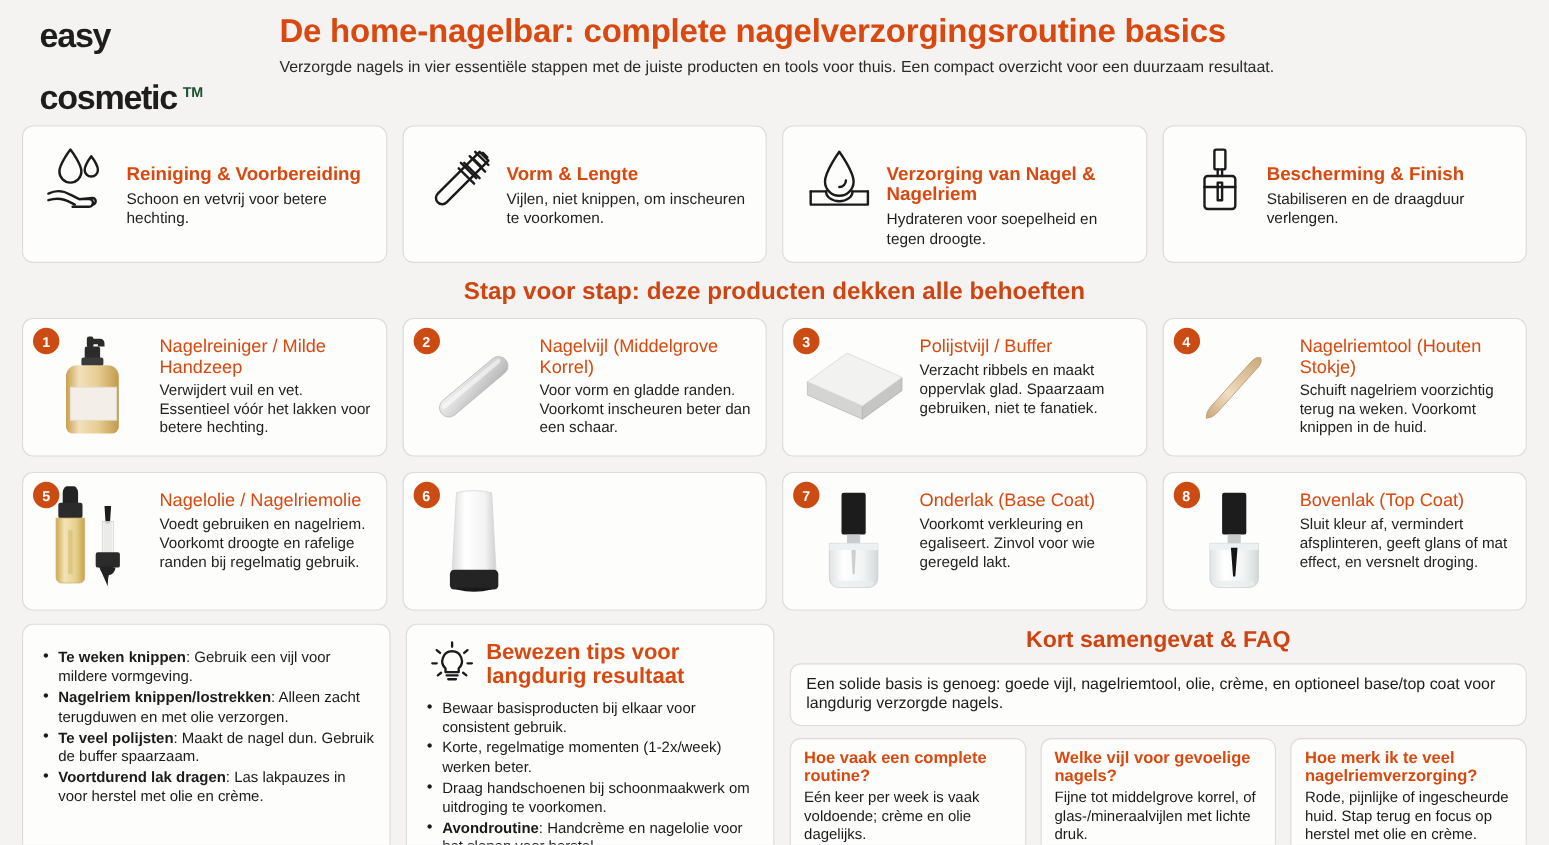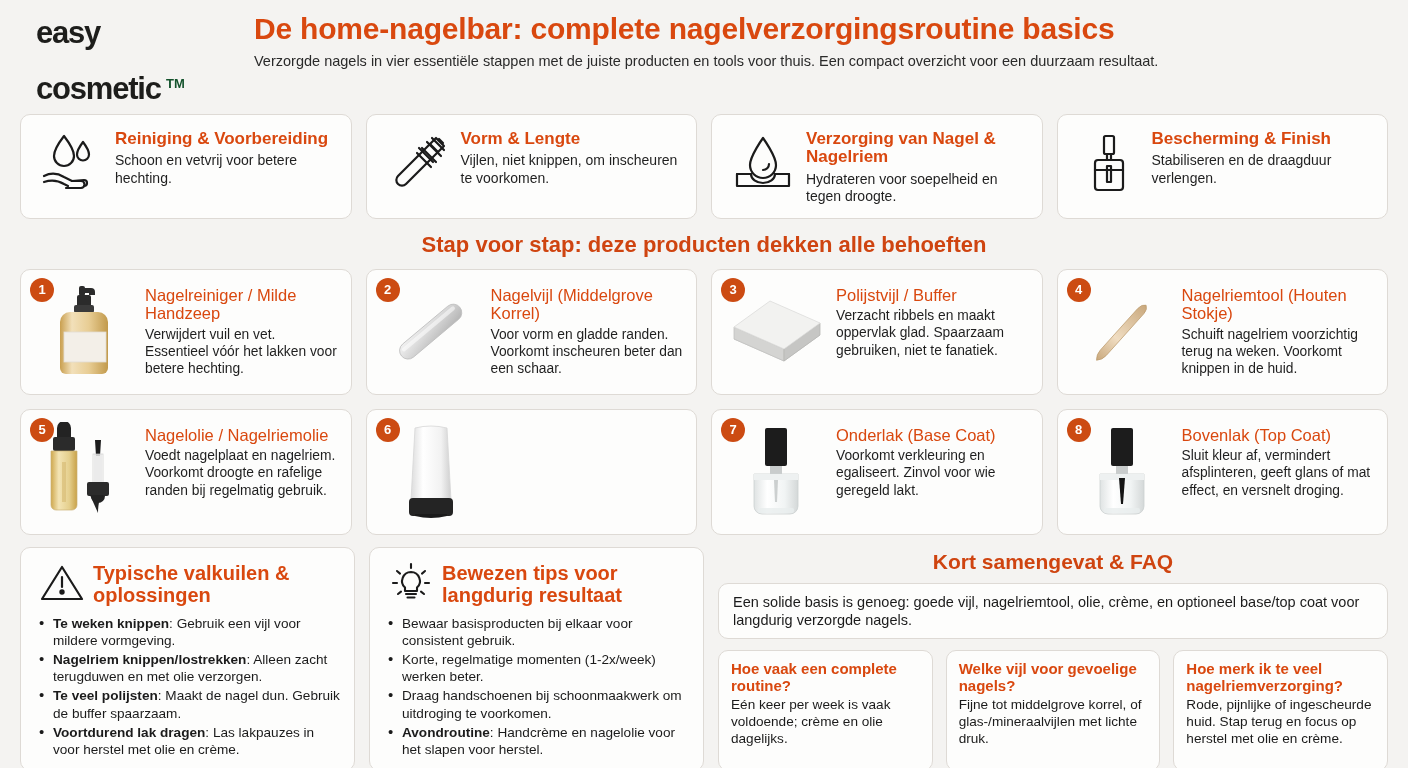--- a/index.html
+++ b/index.html
@@ -26,21 +26,21 @@
   .card {
     background: #fdfdfc;
     border: 1px solid #dedad5;
     border-radius: 10px;
   }
 
   
   .pillars { display: grid; grid-template-columns: 1fr 1fr 1fr 1fr; gap: 14px; margin-top: 2px; }
   .pillar { display: flex; align-items: flex-start; padding: 12px 14px; min-height: 100px; }
   .pillar-ico { flex: 0 0 74px; height: 72px; display: flex; align-items: center; justify-content: center; }
-  .pillar-body { padding-left: 6px; padding-top: 3px; }
+  .pillar-body { padding-left: 6px; padding-top: 3px; margin-top: 20px; }
   .pillar-title { color: #d9480f; font-size: 17px; font-weight: bold; line-height: 1.1; }
   .pillar-desc { font-size: 14px; color: #1f1f1f; line-height: 1.25; padding-top: 4px; }
 
   
   .sec-title { text-align: center; color: #cf4410; font-size: 22px; font-weight: bold; padding: 13px 0 11px 0; }
 
   
   .products { display: grid; grid-template-columns: 1fr 1fr 1fr 1fr; gap: 14px; }
   .prod { position: relative; display: flex; padding: 10px 12px 10px 10px; min-height: 118px; }
   .badge {
@@ -271,21 +271,21 @@
           <path d="M60 18 l6 0 l-1 16 h-4 Z" fill="#1d1d1d"></path>
           <rect x="59" y="32" width="8" height="30" fill="#e8e8e8" opacity="0.85"></rect>
           <rect x="58" y="32" width="10" height="30" fill="none" stroke="#cfcfcf" stroke-width="0.7"></rect>
           <rect x="52" y="60" width="22" height="14" rx="2" fill="#2b2b2b"></rect>
           <path d="M56 74 h14 a7 7 0 0 1 -14 0 Z" fill="#232323"></path>
           <path d="M55 73 q8 18 8 18 q0 -18 8 -18 Z" fill="#232323"></path>
         </svg>
       </div>
       <div class="prod-body">
         <div class="prod-title">Nagelolie / Nagelriemolie</div>
-        <div class="prod-desc">Voedt nagelplaat en nagelriem. Voorkomt droogte en rafelige randen bij regelmatig gebruik.</div>
+        <div class="prod-desc">Voedt gebruiken en nagelriem. Voorkomt droogte en rafelige randen bij regelmatig gebruik.</div>
       </div>
     </div>
 
     <div class="card prod">
       <div class="badge">6</div>
       <div class="prod-img">
         <svg width="80" height="100" viewBox="0 0 80 100">
           <defs>
             <linearGradient id="tube" x1="0" y1="0" x2="1" y2="0">
               <stop offset="0" stop-color="#dcdcdc"></stop>
@@ -342,30 +342,20 @@
       <div class="prod-body">
         <div class="prod-title">Bovenlak (Top Coat)</div>
         <div class="prod-desc">Sluit kleur af, vermindert afsplinteren, geeft glans of mat effect, en versnelt droging.</div>
       </div>
     </div>
   </div>
 
   <div class="bottom">
 
     <div class="card info">
-      <div class="info-head">
-        <div class="info-ico">
-          <svg width="44" height="40" viewBox="0 0 44 40" fill="none" stroke="#1b1b1b" stroke-width="2.2" stroke-linecap="round" stroke-linejoin="round">
-            <path d="M22 4 L42 36 H2 Z"></path>
-            <path d="M22 14 v10"></path>
-            <circle cx="22" cy="29" r="1.6" fill="#1b1b1b"></circle>
-          </svg>
-        </div>
-        <div class="info-title">Typische valkuilen &amp; oplossingen</div>
-      </div>
       <div class="info-list">
         <div class="info-li"><b>Te weken knippen</b><span>: Gebruik een vijl voor mildere vormgeving.</span></div>
         <div class="info-li"><b>Nagelriem knippen/lostrekken</b><span>: Alleen zacht terugduwen en met olie verzorgen.</span></div>
         <div class="info-li"><b>Te veel polijsten</b><span>: Maakt de nagel dun. Gebruik de buffer spaarzaam.</span></div>
         <div class="info-li"><b>Voortdurend lak dragen</b><span>: Las lakpauzes in voor herstel met olie en crème.</span></div>
       </div>
     </div>
 
     <div class="card info">
       <div class="info-head">

